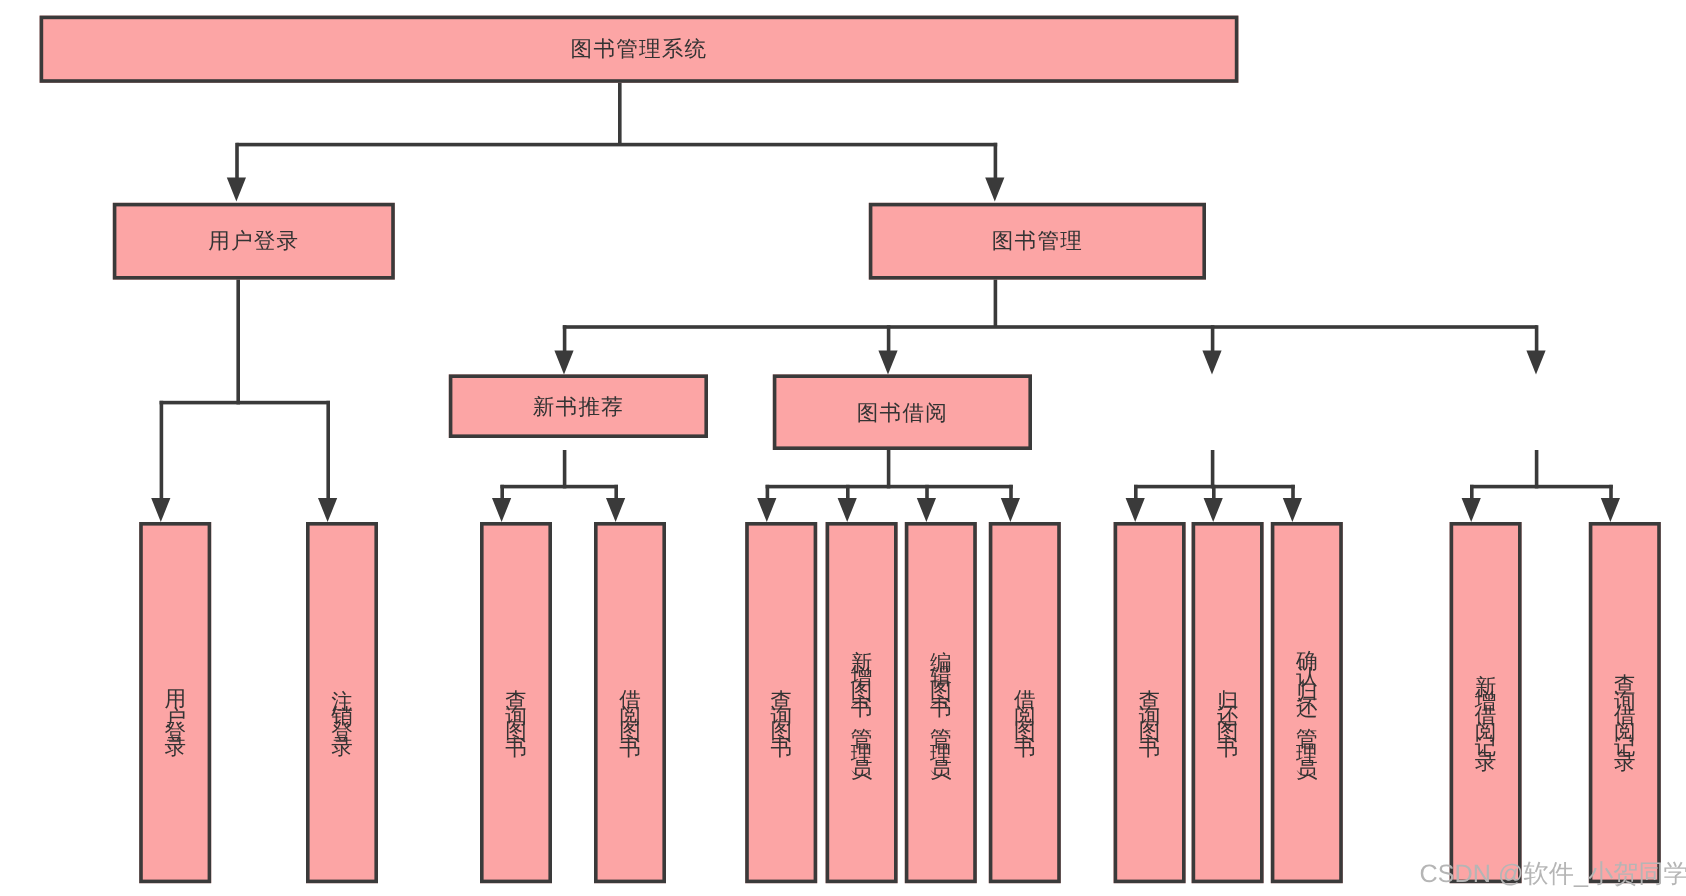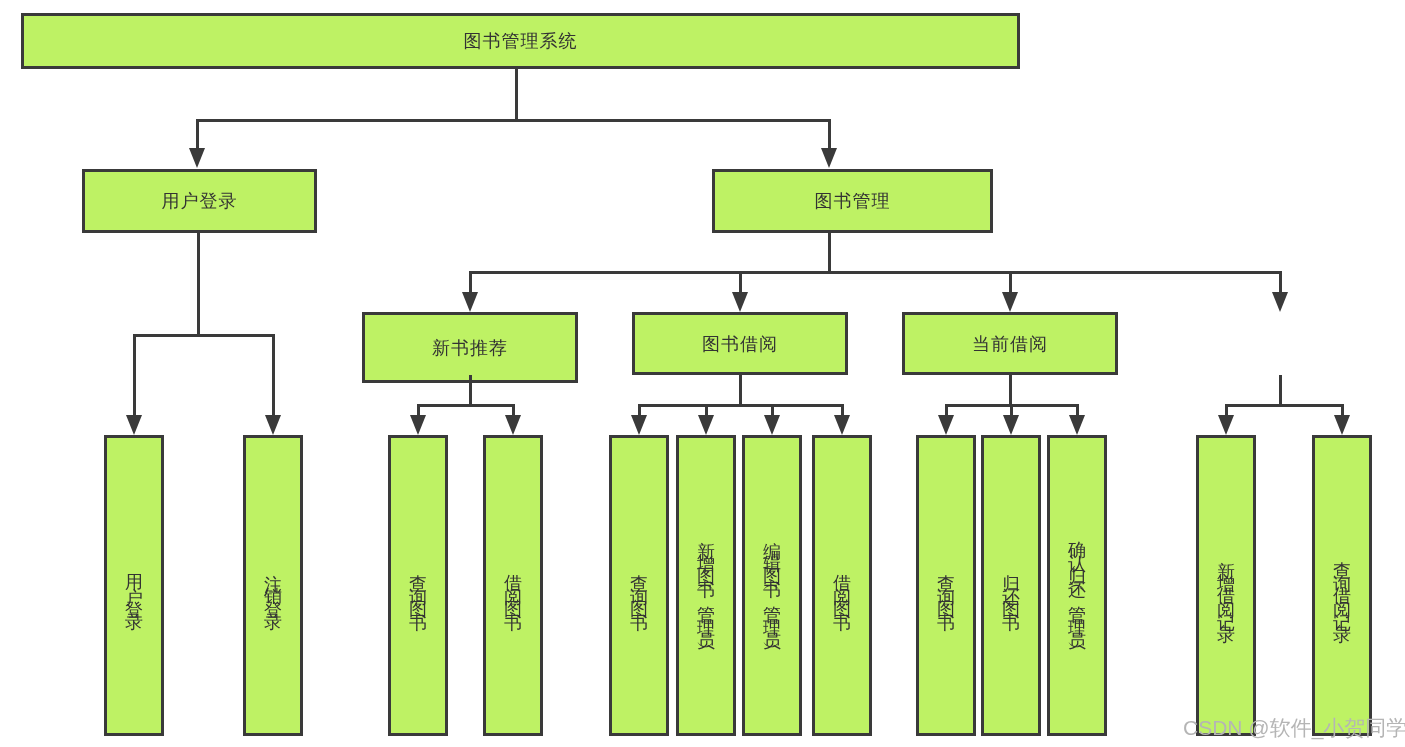--- a/index.html
+++ b/index.html
@@ -7,25 +7,26 @@
     position:relative;
     width:1405px;height:747px;
     background:#ffffff;
     font-family:"Liberation Sans","DejaVu Sans",sans-serif;
     overflow:hidden;
   }
   .box{
     position:absolute;
     box-sizing:border-box;
     border:3px solid #3a3a3a;
-    background:#bef264;
+    background:#fca5a5;
     display:flex;
     align-items:center;
     justify-content:center;
     color:#333333;
+    margin-left:12px;
   }
   .box.h span{
     font-size:18px;
     letter-spacing:1px;
     white-space:nowrap;
   }
   .box.v span{
     writing-mode:vertical-rl;
     font-size:18px;
     letter-spacing:13px;
@@ -85,28 +86,25 @@
   <div class="line" style="left:469px;top:271px;width:812px;height:3px;"></div>
   <div class="line" style="left:469px;top:271px;width:3px;height:23px;"></div>
   <div class="arrow" style="left:462px;top:292px;"></div>
   <div class="line" style="left:739px;top:271px;width:3px;height:23px;"></div>
   <div class="arrow" style="left:732px;top:292px;"></div>
   <div class="line" style="left:1009px;top:271px;width:3px;height:23px;"></div>
   <div class="arrow" style="left:1002px;top:292px;"></div>
   <div class="line" style="left:1279px;top:271px;width:3px;height:23px;"></div>
   <div class="arrow" style="left:1272px;top:292px;"></div>
 
-  <div class="box h" style="left:362px;top:312px;width:216px;height:71px;">
+  <div class="box h" style="left:362px;top:312px;width:216px;height:53px;">
     <span>新书推荐</span>
   </div>
   <div class="box h" style="left:632px;top:312px;width:216px;height:63px;text-align:center;">
     <span>图书借阅</span>
-  </div>
-  <div class="box h" style="left:902px;top:312px;width:216px;height:63px;">
-    <span>当前借阅</span>
   </div>
 
   <div class="line" style="left:469px;top:375px;width:3px;height:32px;"></div>
   <div class="line" style="left:417px;top:404px;width:98px;height:3px;"></div>
   <div class="line" style="left:739px;top:375px;width:3px;height:32px;"></div>
   <div class="line" style="left:638px;top:404px;width:206px;height:3px;"></div>
   <div class="line" style="left:1009px;top:375px;width:3px;height:32px;"></div>
   <div class="line" style="left:945px;top:404px;width:134px;height:3px;"></div>
   <div class="line" style="left:1279px;top:375px;width:3px;height:32px;"></div>
   <div class="line" style="left:1225px;top:404px;width:119px;height:3px;"></div>

